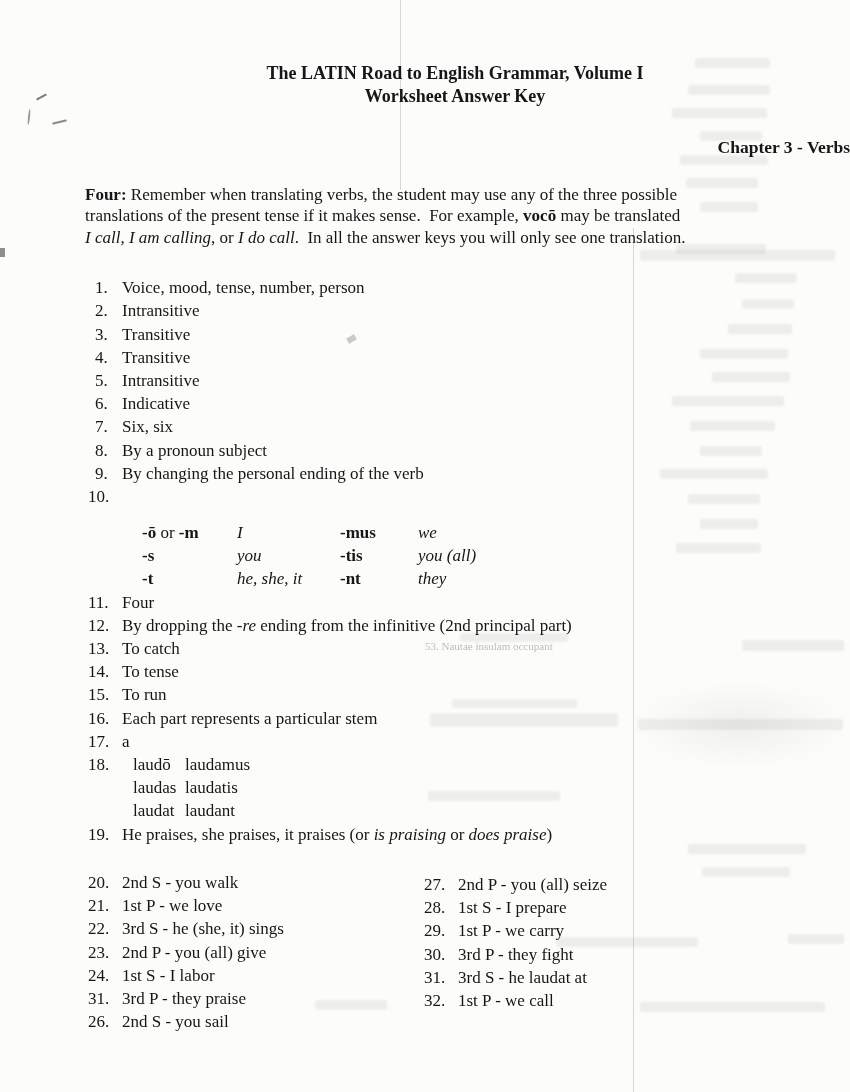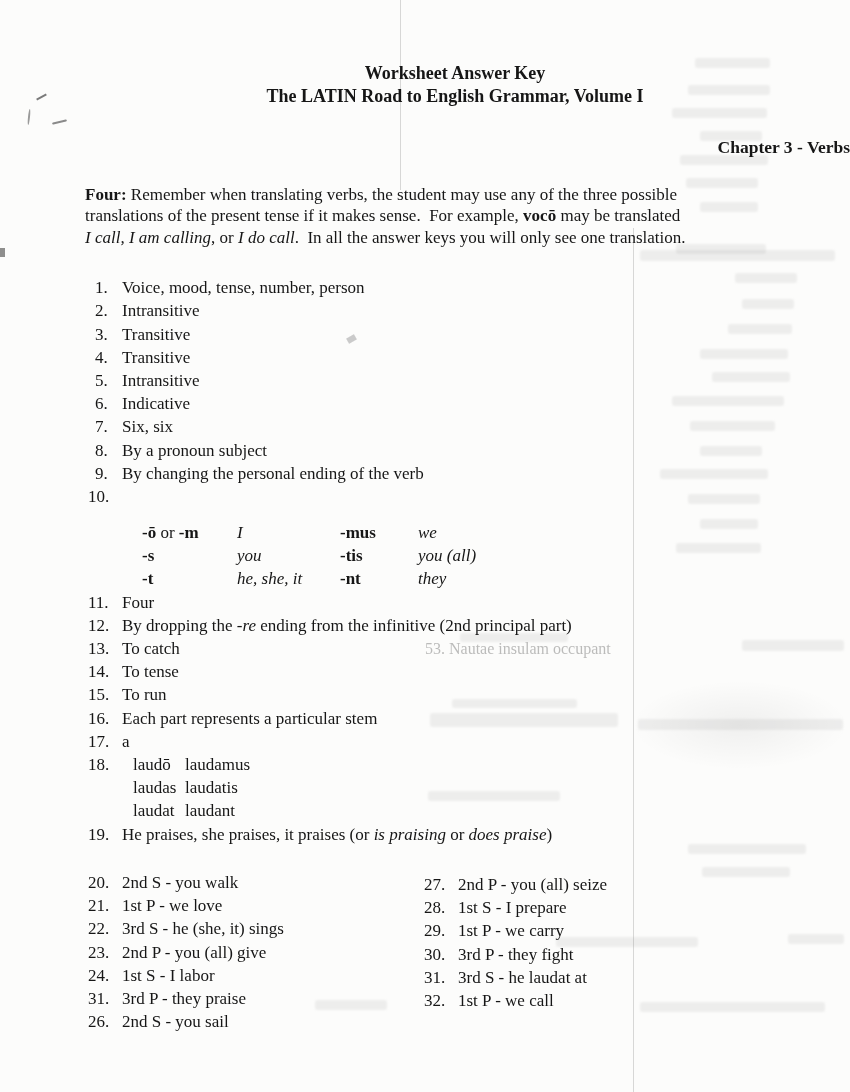--- a/index.html
+++ b/index.html
@@ -38,21 +38,21 @@
   
   .twocol { display:flex; margin:25px 0 0 88px; font-size:17px; line-height:23.2px; }
   .colL { width:336px; }
   .colR { flex:1; margin-top:2px; }
   
   .artifacts { position:absolute; inset:0; z-index:1; pointer-events:none; }
   .vline { position:absolute; width:1px; }
   .vline1 { left:400px; top:0; height:190px; background:rgba(120,120,120,.28); }
   .vline2 { left:633px; top:228px; height:864px; background:rgba(130,130,130,.30); }
   .smudge { position:absolute; background:#8a8a8a; opacity:.12; filter:blur(1.2px); border-radius:2px; }
-  .ghosttext { position:absolute; left:425px; top:640px; font-size:16px; color:rgba(90,90,90,.40); filter:blur(.4px); white-space:pre; }
+  .ghosttext { position:absolute; left:425px; top:640px; font-size:11px; color:rgba(90,90,90,.40); filter:blur(.4px); white-space:pre; }
   .blob { position:absolute; left:630px; top:680px; width:220px; height:90px;
           background:radial-gradient(ellipse at center, rgba(0,0,0,.05), rgba(0,0,0,0) 70%); }
   .mark { position:absolute; }
   .mark1 { left:36px; top:96px; width:11px; height:2px; background:#7a7a7a; transform:rotate(-28deg); }
   .mark2 { left:28px; top:109px; width:2px; height:16px; background:#9a9a9a; border-radius:50%/8px; transform:rotate(6deg); }
   .mark3 { left:52px; top:121px; width:15px; height:2px; background:#8a8a8a; transform:rotate(-14deg); border-radius:2px; }
   .mark4 { left:0; top:248px; width:5px; height:9px; background:#333; opacity:.55; }
   .mark5 { left:347px; top:336px; width:9px; height:6px; background:#9a9a9a; opacity:.5; transform:rotate(-30deg); filter:blur(.5px); }
 </style>
 </head>
@@ -103,22 +103,22 @@
         <div class="smudge" style="left: 556px; top: 937px; width: 142px; height: 10px;"></div>
         <div class="smudge" style="left: 788px; top: 934px; width: 56px; height: 10px;"></div>
         <div class="smudge" style="left: 315px; top: 1000px; width: 72px; height: 10px;"></div>
         <div class="smudge" style="left: 640px; top: 1002px; width: 185px; height: 10px;"></div>
       </div>
   </div>
 
   <div class="content">
 
     <div class="hdr">
+      <div>The LATIN Road to English Grammar, Volume I</div>
       <div>Worksheet Answer Key</div>
-      <div>The LATIN Road to English Grammar, Volume I</div>
     </div>
 
     <div class="chapter">Chapter 3 - Verbs</div>
 
     <div class="note">
         <div class="nline"><span class="b">Four:</span><span> Remember when translating verbs, the student may use any of the three possible</span></div>
         <div class="nline"><span>translations of the present tense if it makes sense.  For example, </span><span class="b">vocō</span><span> may be translated</span></div>
         <div class="nline"><span class="i">I call, I am calling</span><span>, or </span><span class="i">I do call</span><span>.  In all the answer keys you will only see one translation.</span></div>
       </div>
 

